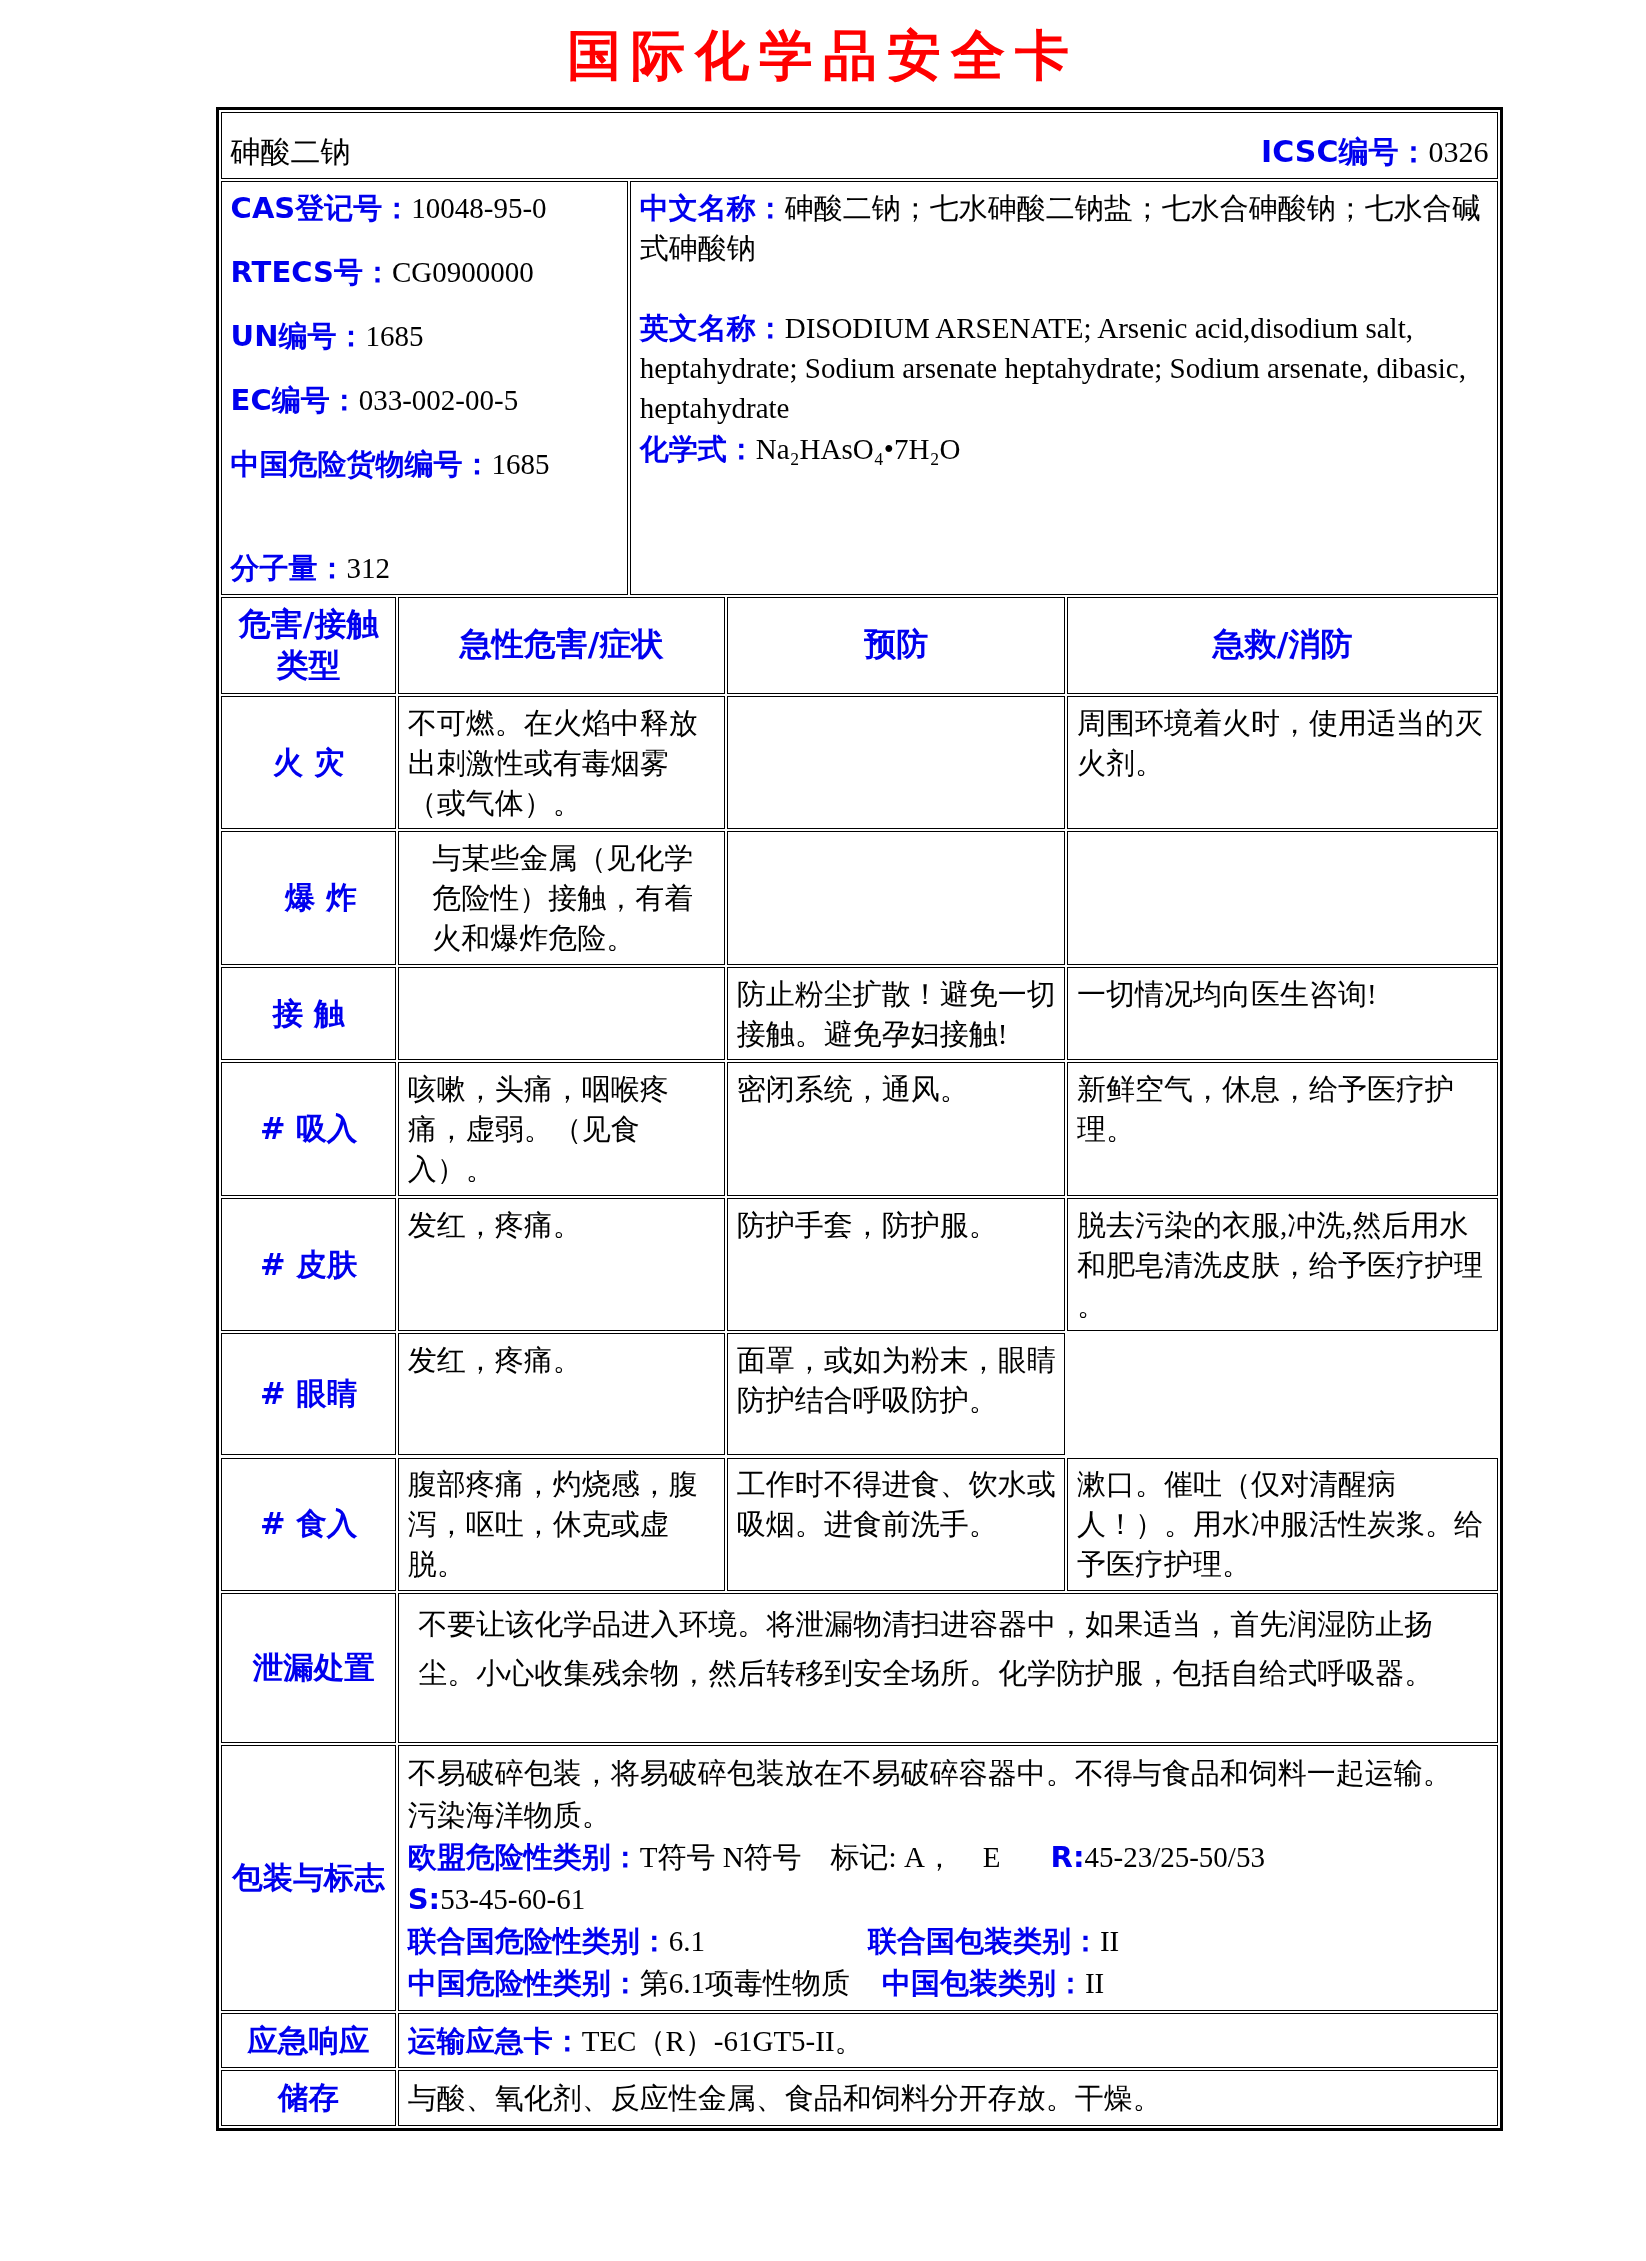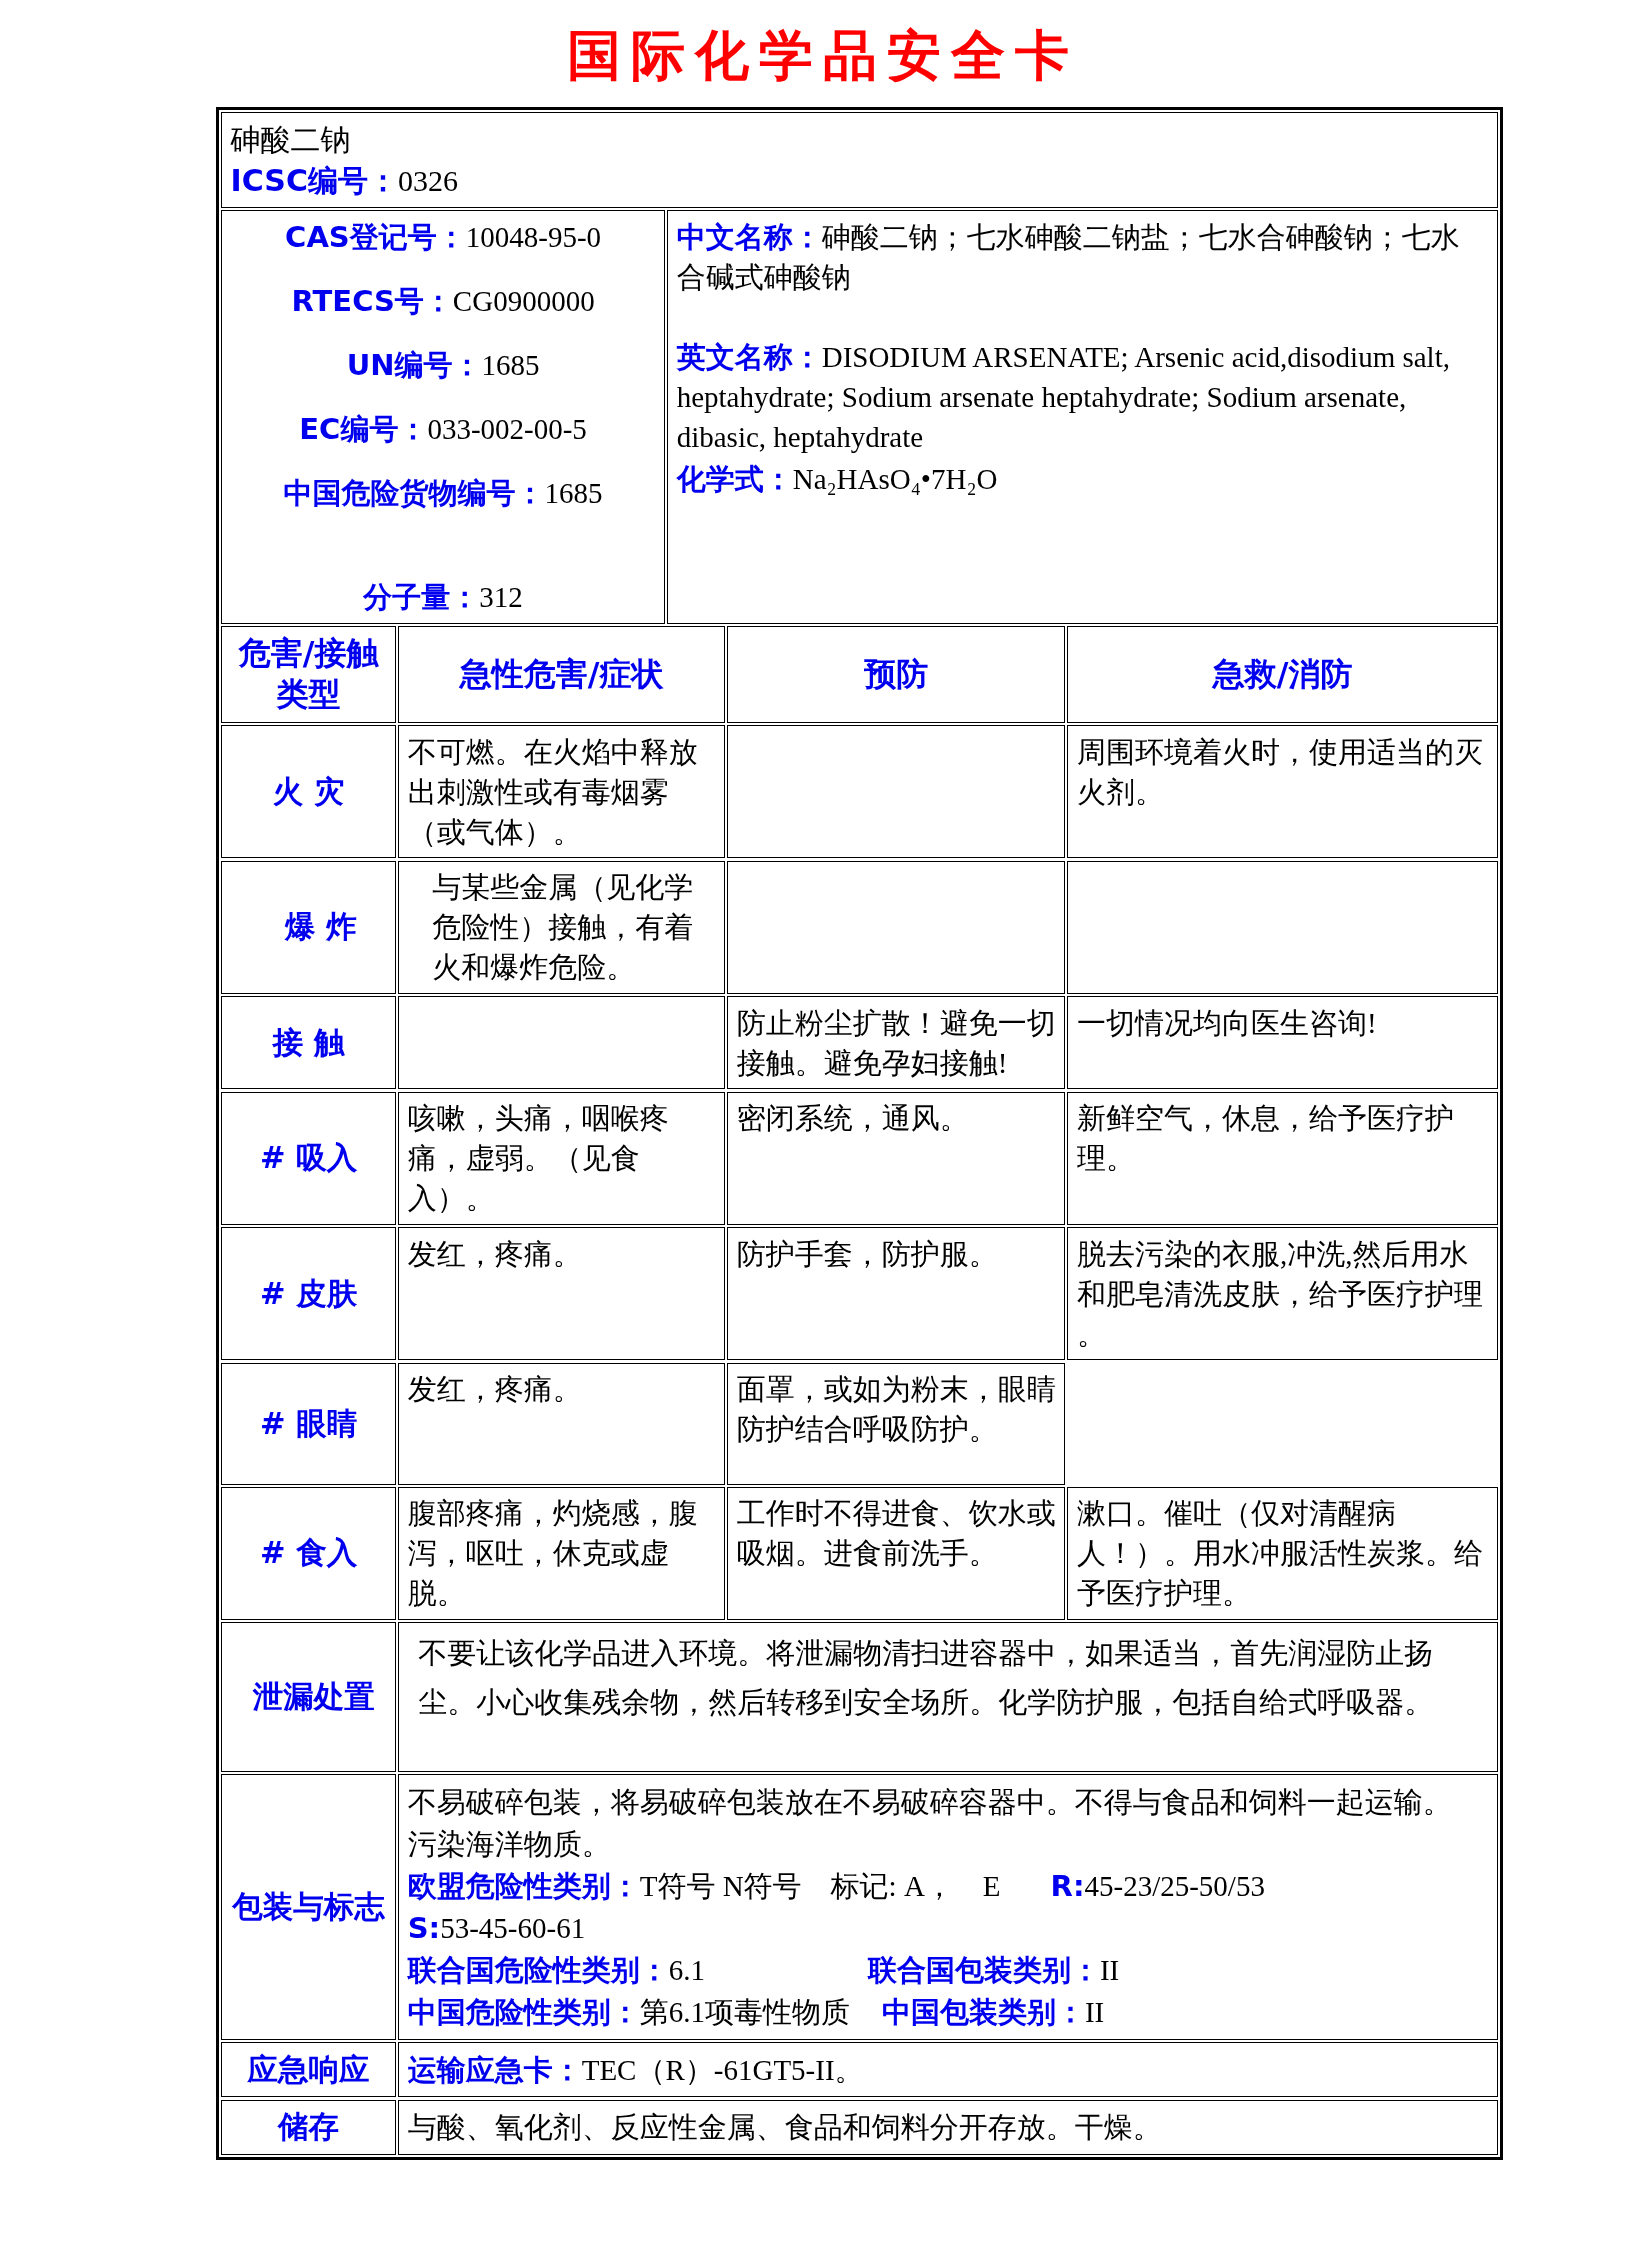--- a/index.html
+++ b/index.html
@@ -40,40 +40,40 @@
     font-weight:bold;
     font-family:"DejaVu Sans",sans-serif;
   }
   .val{color:#000;font-family:"Liberation Serif",serif;font-weight:normal;}
 
   
   .w1{width:175px;flex:none;}
   .w2{width:327px;flex:none;}
   .w3{width:338px;flex:none;}
   .w4{flex:1;}
-  .wid-left{width:444px;flex:none;text-align:center;}
+  .wid-left{width:407px;flex:none;}
   .wid-right{flex:1;}
 
   
   .h-r1 .cell{min-height:67px;}
   .h-r2 .cell{min-height:334px;}
   .h-hdr .cell{min-height:97px;}
   .h-fire .cell{min-height:123px;}
   .h-expl .cell{min-height:122px;padding-left:33px;}
   .h-cont .cell{min-height:83px;}
   .h-inh .cell{min-height:122px;}
   .h-skin .cell{min-height:122px;}
   .h-eyes .cell{min-height:122px;}
   .h-ing .cell{min-height:123px;}
   .h-spill .cell{min-height:150px;padding-left:19px;}
   .h-pack .cell{min-height:261px;}
   .h-emer .cell{min-height:43px;}
   .h-stor .cell{min-height:55px;}
 
-  .namebar{display:flex;justify-content:space-between;align-items:flex-start;font-size:30px;flex-direction:column;}
+  .namebar{display:flex;justify-content:space-between;align-items:flex-end;font-size:30px;}
   .typecell{
     display:flex;align-items:center;justify-content:center;
     text-align:center;font-size:30.5px;
   }
   .hdrcell{
     display:flex;align-items:center;justify-content:center;
     text-align:center;font-size:32px;line-height:1.3;
   }
   .id-line{margin-bottom:24px;white-space:nowrap;}
   .id-line:last-child{margin-bottom:0;}

